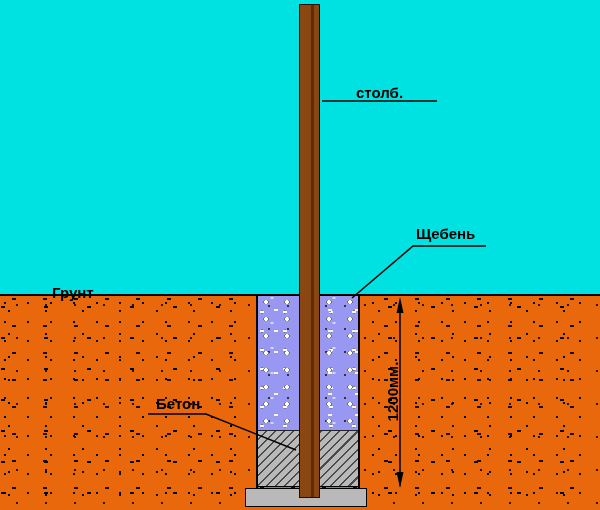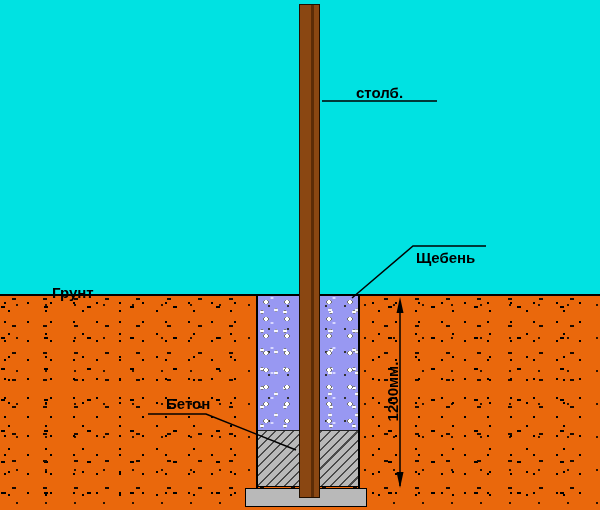--- a/index.html
+++ b/index.html
@@ -45,23 +45,23 @@
     background:#b9b9b9;border:1.5px solid #000;box-sizing:border-box;
   }
   .post{
     position:absolute;left:299px;top:4px;width:21px;height:494px;
     background:linear-gradient(90deg,#8a4712 0 58%,#5c2c06 58% 72%,#8a4712 72% 100%);
     border:1px solid #200f00;box-sizing:border-box;
   }
   .overlay{position:absolute;left:0;top:0;width:600px;height:510px;pointer-events:none;}
   .label{position:absolute;font-weight:bold;font-size:15px;color:#000;white-space:nowrap;text-align:right;}
   .label-post{left:356px;top:84px;}
-  .label-gravel{left:416px;top:225px;margin-top:24px;}
+  .label-gravel{left:416px;top:225px;}
   .label-soil{left:52px;top:284px;}
-  .label-concrete{left:166px;top:395px;}
+  .label-concrete{left:156px;top:395px;}
   .label-depth{
     left:352px;top:383px;width:80px;text-align:center;
     transform:rotate(-90deg);
   }
 </style>
 </head>
 <body>
 
 <div class="scene">
 

